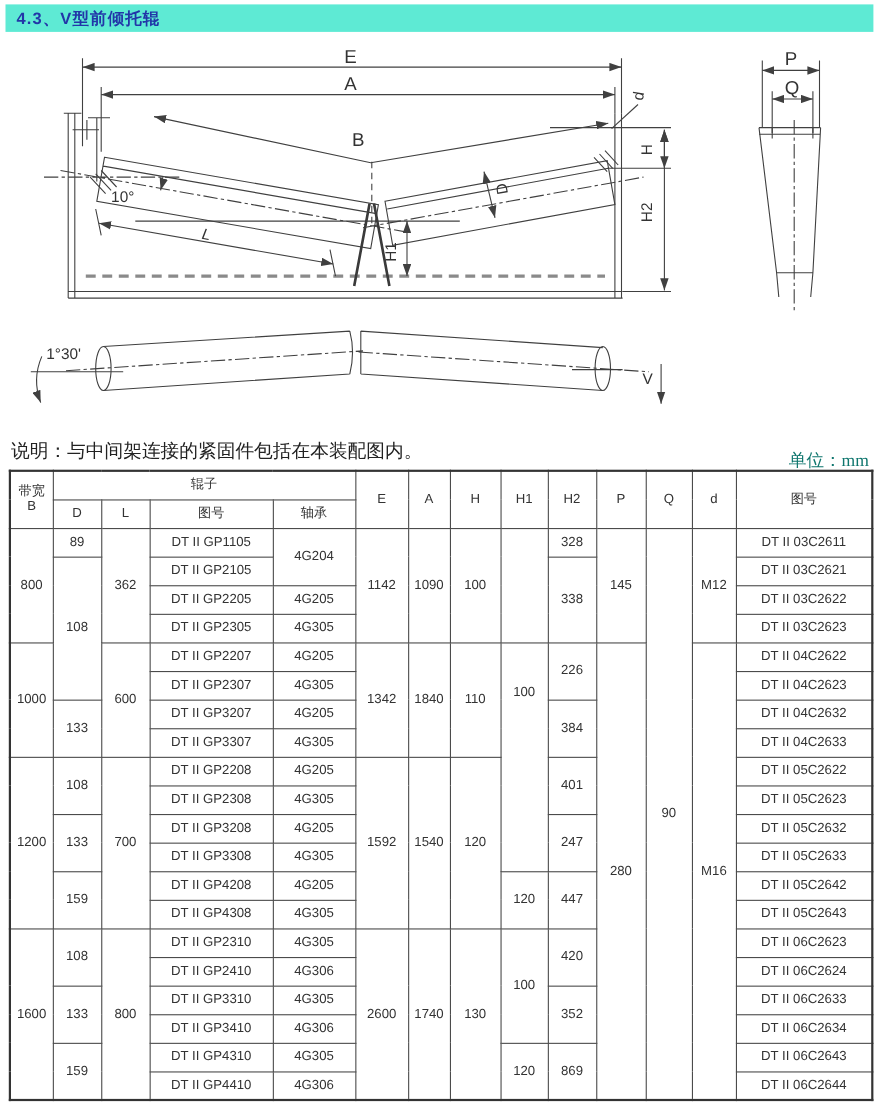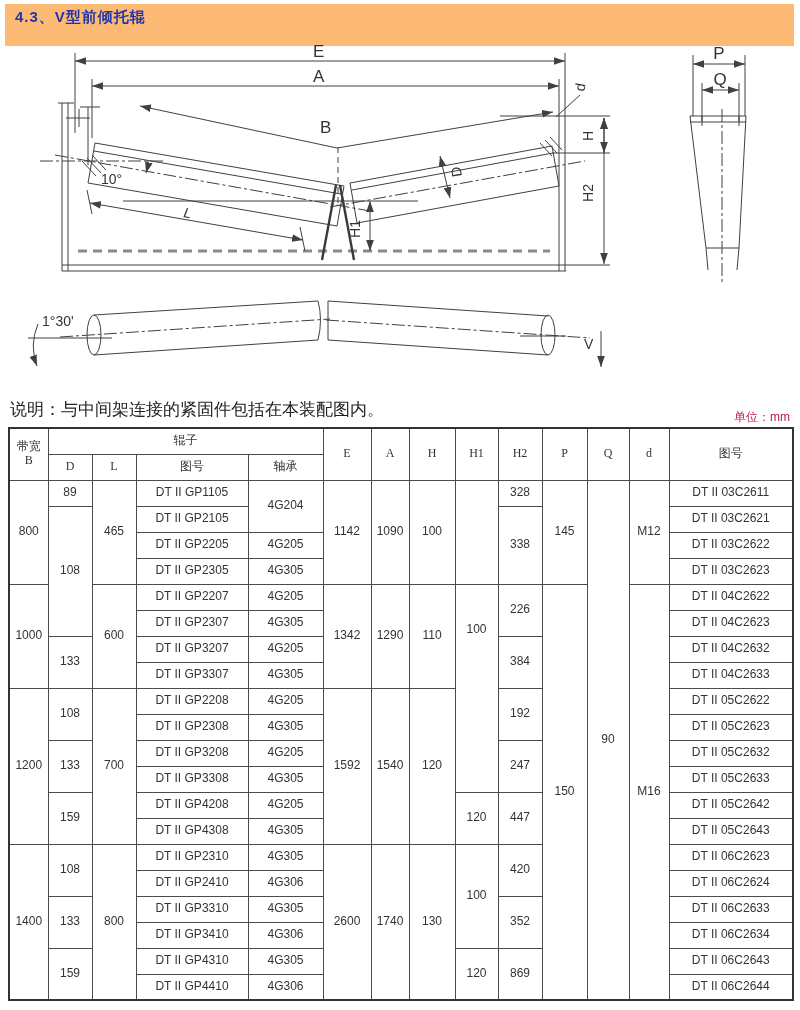--- a/index.html
+++ b/index.html
@@ -1,36 +1,36 @@
 <!DOCTYPE html>
 <html><head>
 <meta charset="utf-8">
 <style>
   html,body{margin:0;padding:0;}
   body{width:800px;height:1010px;position:relative;background:#fff;overflow:hidden;
        font-family:"Liberation Sans","DejaVu Sans",sans-serif;color:#333;}
-  .titlebar{position:absolute;left:5px;top:4px;width:789px;height:42px;background:#fdba74;}
+  .titlebar{position:absolute;left:5px;top:4px;width:789px;height:25px;background:#5eead4;}
   .titlebar span{display:block;padding-top:4px;padding-left:10px;font-size:15px;font-weight:bold;
        color:#2236a8;letter-spacing:1px;}
   svg.drawing{position:absolute;left:0;top:33px;}
   svg .ln{stroke:#404040;stroke-width:1;fill:none;}
   svg .thickln{stroke:#3a3a3a;stroke-width:2.4;fill:none;}
   svg .dashdot{stroke:#404040;stroke-width:1;fill:none;stroke-dasharray:13 3 3 3;}
   svg .cdash{stroke:#404040;stroke-width:1;fill:none;stroke-dasharray:6 4;}
   svg .dashrail{stroke:#8a8a8a;stroke-width:3;fill:none;stroke-dasharray:9 6;}
   svg text{fill:#333;font-family:"Liberation Sans","DejaVu Sans",sans-serif;}
   svg .big{font-size:17px;}
   svg .mid{font-size:14px;}
   .note{position:absolute;left:10px;top:398px;font-size:17px;color:#222;}
-  .unit{position:absolute;right:10px;top:409px;font-size:12px;color:#be185d;}
+  .unit{position:absolute;right:10px;top:409px;font-size:16px;color:#0f766e;font-family:Liberation Serif, serif;}
   table{position:absolute;left:8px;top:427px;border-collapse:collapse;table-layout:fixed;
         border:2px solid #333;}
   th,td{border:1px solid #4b4b4b;font-weight:normal;font-size:12px;text-align:center;
         vertical-align:middle;padding:0;color:#333;line-height:1.15;overflow:hidden;}
-  thead tr{height:26px;font-family:Liberation Serif, serif;} tbody tr{height:26px;}
+  thead tr{height:26px;} tbody tr{height:26px;}
   td.vtop{vertical-align:top;padding-top:38px;}
 </style>
 </head>
 <body>
 
 <div class="titlebar">
   <span>4.3、V型前倾托辊</span>
 </div>
 
 <svg class="drawing" width="800" height="362" viewBox="0 0 800 362">
@@ -157,21 +157,21 @@
       <th>D</th>
       <th>L</th>
       <th>图号</th>
       <th>轴承</th>
     </tr>
   </thead>
   <tbody>
     <tr>
       <td rowspan="4">800</td>
       <td>89</td>
-      <td rowspan="4">465</td>
+      <td rowspan="4">362</td>
       <td>DT II GP1105</td>
       <td rowspan="2">4G204</td>
       <td rowspan="4">1142</td>
       <td rowspan="4">1090</td>
       <td rowspan="4">100</td>
       <td rowspan="4"></td>
       <td>328</td>
       <td rowspan="4">145</td>
       <td rowspan="20">90</td>
       <td rowspan="4">M12</td>
@@ -192,25 +192,25 @@
       <td>DT II GP2305</td>
       <td>4G305</td>
       <td>DT II 03C2623</td>
     </tr>
     <tr>
       <td rowspan="4">1000</td>
       <td rowspan="4">600</td>
       <td>DT II GP2207</td>
       <td>4G205</td>
       <td rowspan="4">1342</td>
-      <td rowspan="4">1290</td>
+      <td rowspan="4">1840</td>
       <td rowspan="4">110</td>
       <td rowspan="8" class="vtop">100</td>
       <td rowspan="2">226</td>
-      <td rowspan="16">150</td>
+      <td rowspan="16">280</td>
       <td rowspan="16">M16</td>
       <td>DT II 04C2622</td>
     </tr>
     <tr>
       <td>DT II GP2307</td>
       <td>4G305</td>
       <td>DT II 04C2623</td>
     </tr>
     <tr>
       <td rowspan="2">133</td>
@@ -226,21 +226,21 @@
     </tr>
     <tr>
       <td rowspan="6">1200</td>
       <td rowspan="2">108</td>
       <td rowspan="6">700</td>
       <td>DT II GP2208</td>
       <td>4G205</td>
       <td rowspan="6">1592</td>
       <td rowspan="6">1540</td>
       <td rowspan="6">120</td>
-      <td rowspan="2">192</td>
+      <td rowspan="2">401</td>
       <td>DT II 05C2622</td>
     </tr>
     <tr>
       <td>DT II GP2308</td>
       <td>4G305</td>
       <td>DT II 05C2623</td>
     </tr>
     <tr>
       <td rowspan="2">133</td>
       <td>DT II GP3208</td>
@@ -260,21 +260,21 @@
       <td rowspan="2">120</td>
       <td rowspan="2">447</td>
       <td>DT II 05C2642</td>
     </tr>
     <tr>
       <td>DT II GP4308</td>
       <td>4G305</td>
       <td>DT II 05C2643</td>
     </tr>
     <tr>
-      <td rowspan="6">1400</td>
+      <td rowspan="6">1600</td>
       <td rowspan="2">108</td>
       <td rowspan="6">800</td>
       <td>DT II GP2310</td>
       <td>4G305</td>
       <td rowspan="6">2600</td>
       <td rowspan="6">1740</td>
       <td rowspan="6">130</td>
       <td rowspan="4">100</td>
       <td rowspan="2">420</td>
       <td>DT II 06C2623</td>

